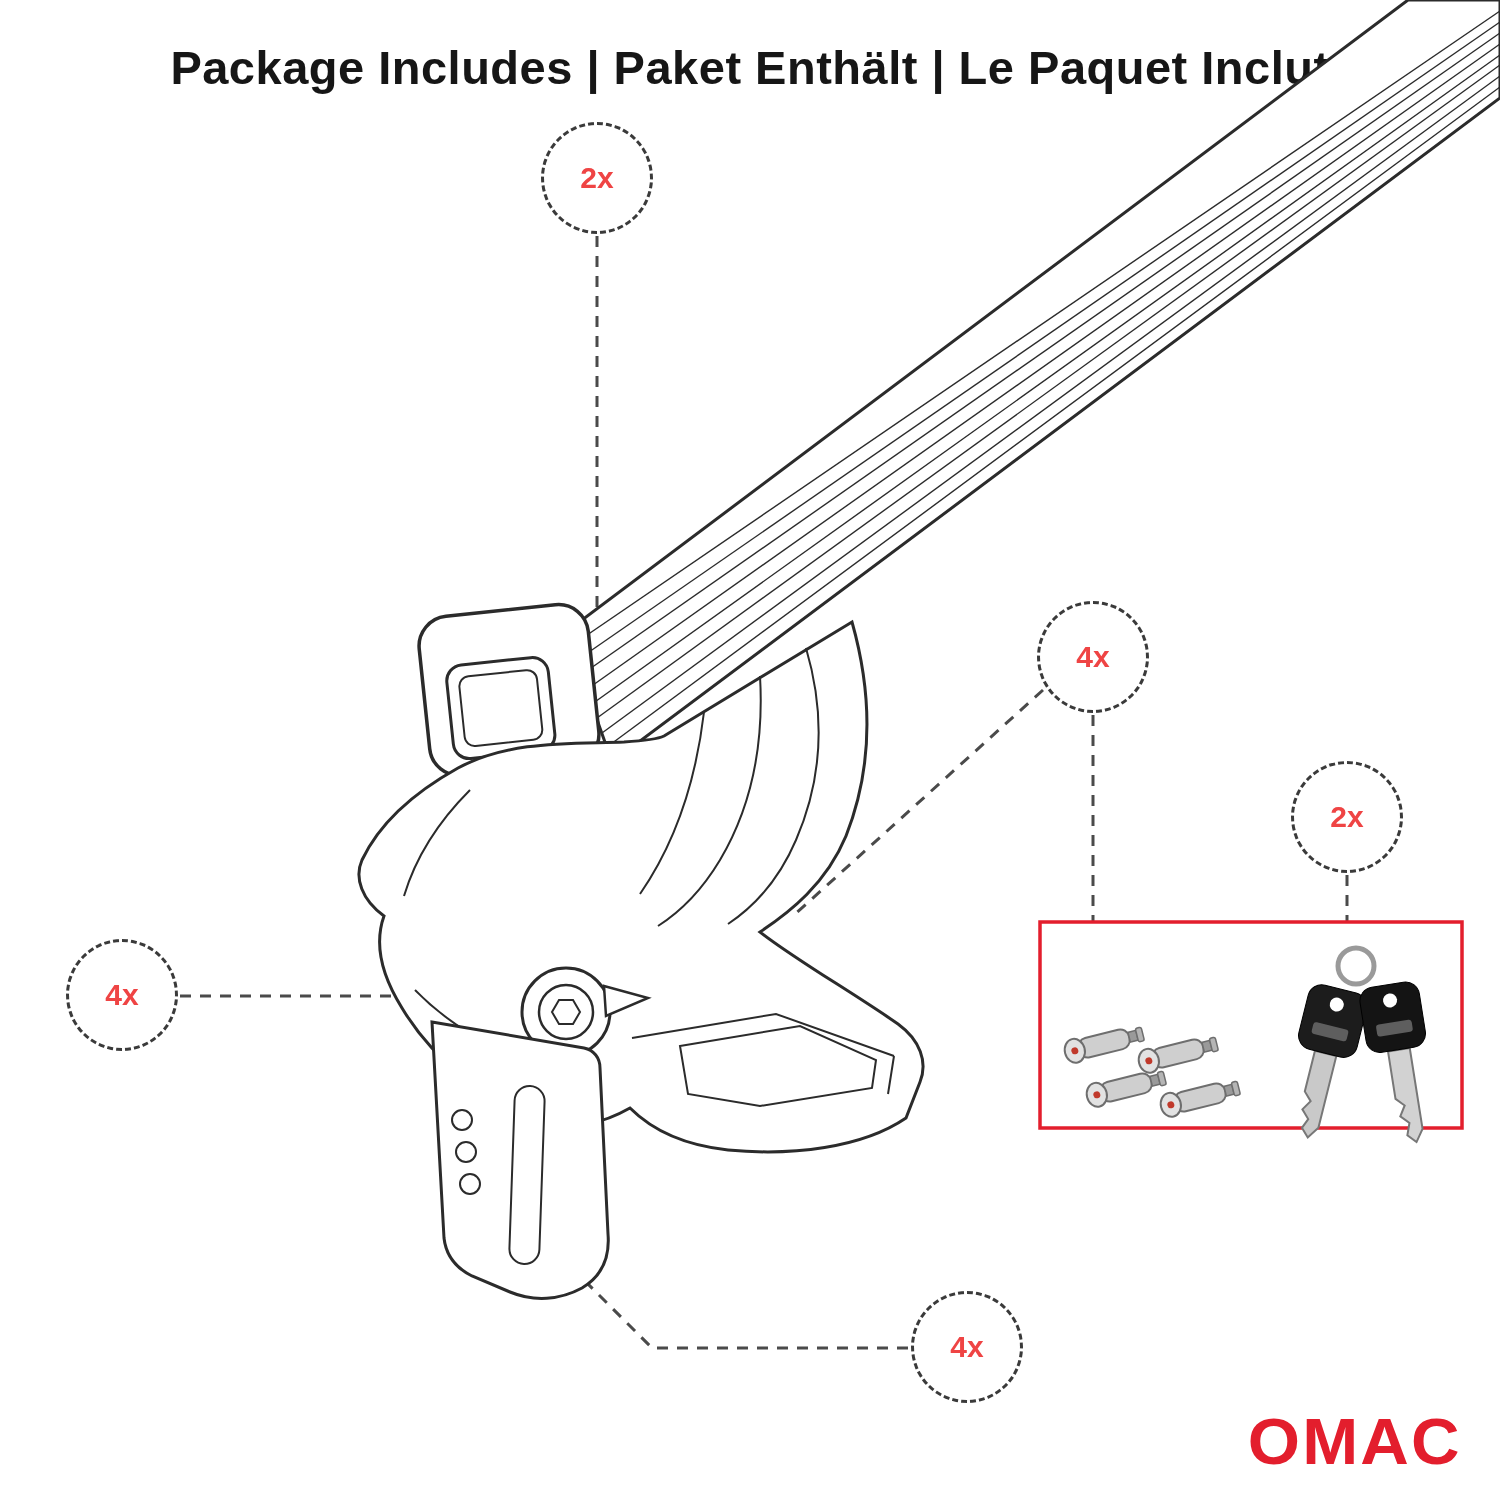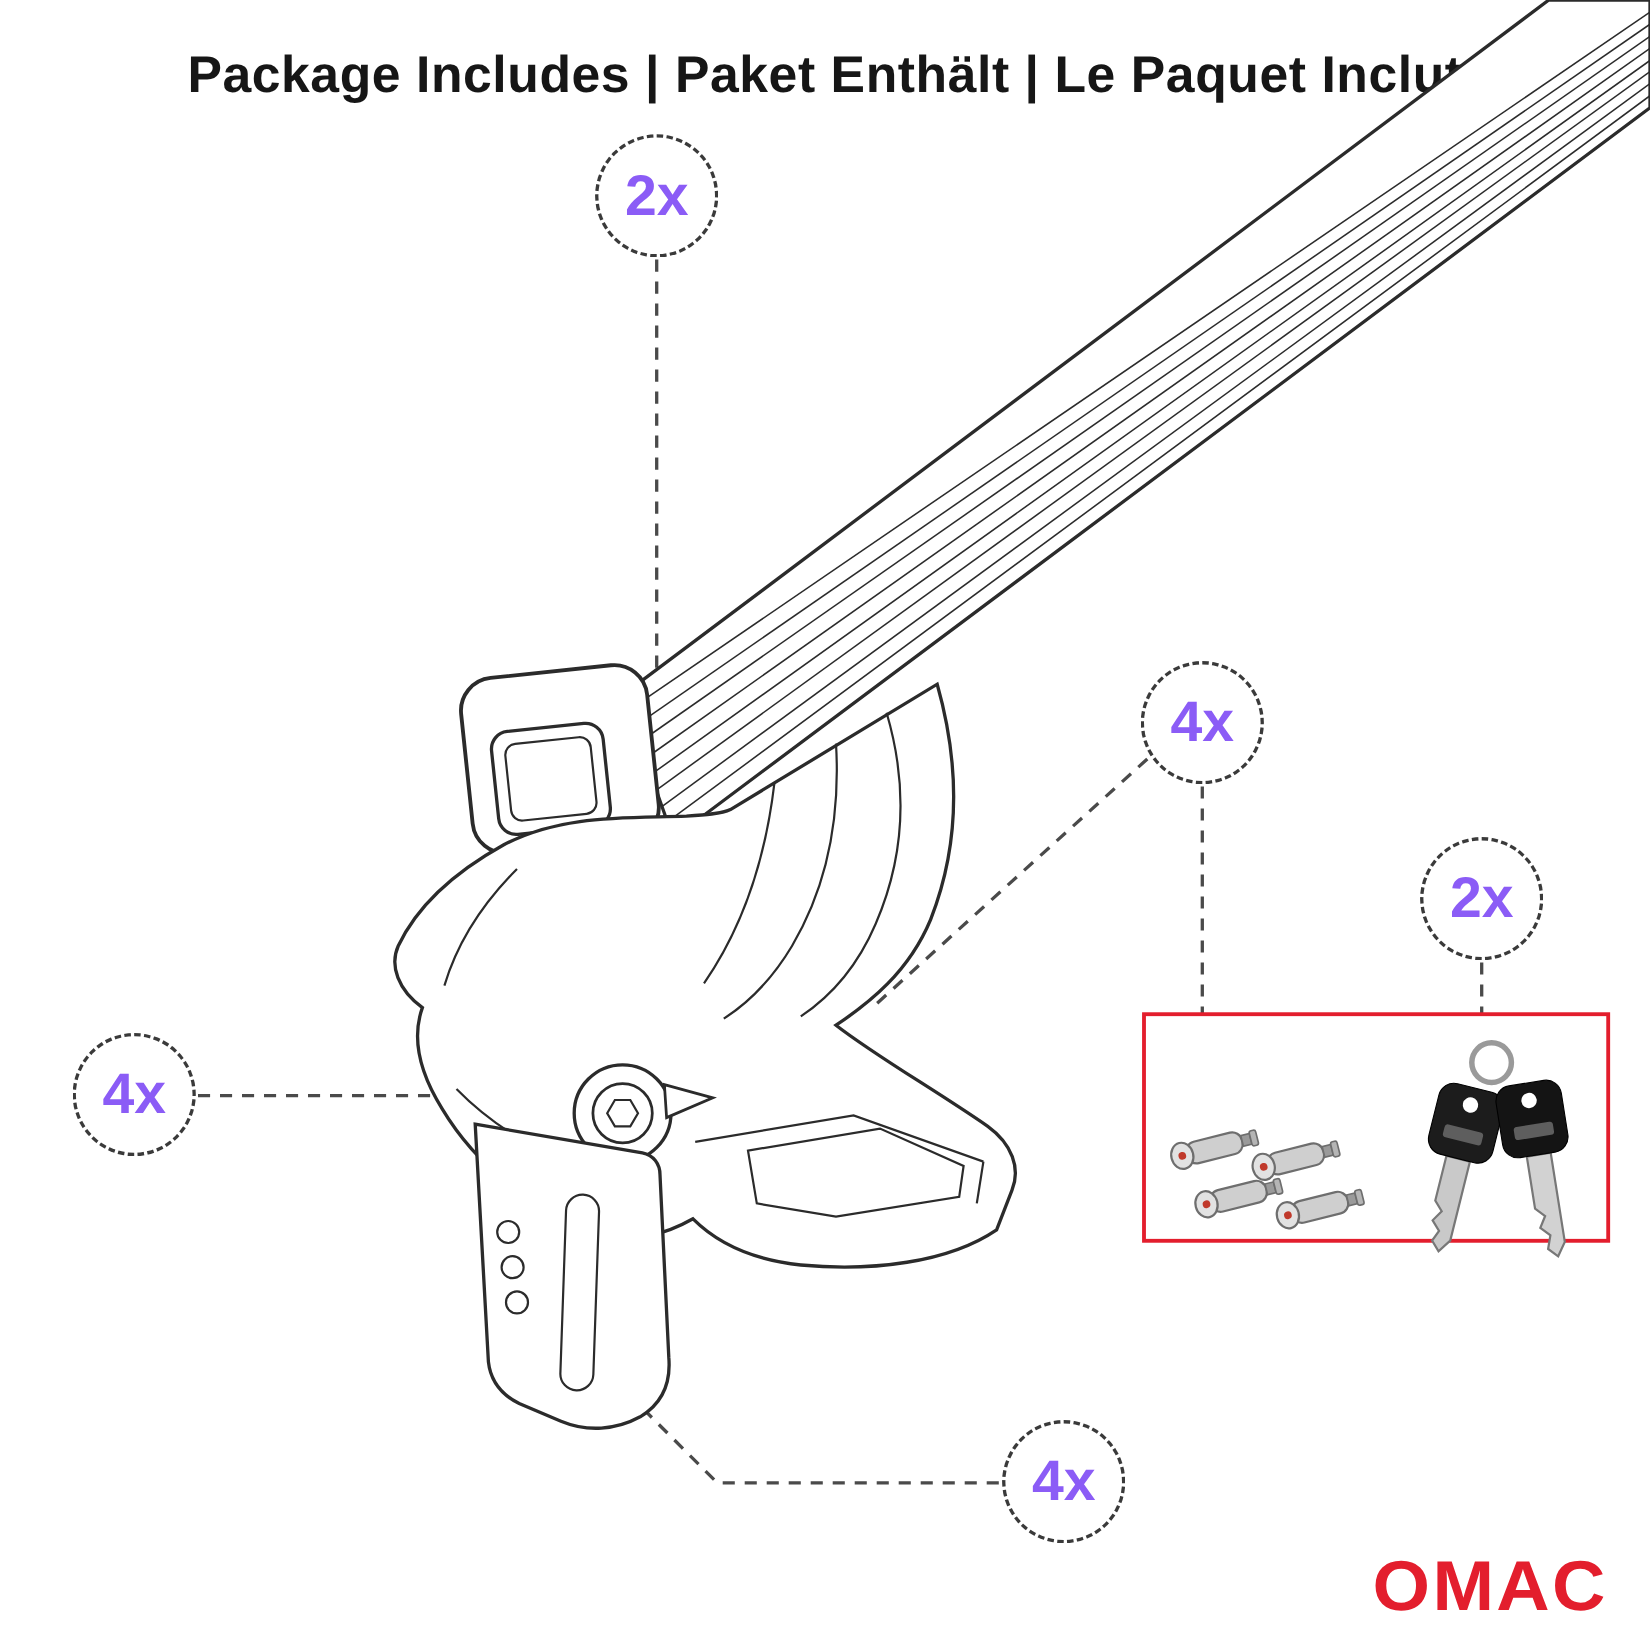--- a/index.html
+++ b/index.html
@@ -10,21 +10,21 @@
   #drawing{position:absolute;left:0;top:0;}
   .page-title{
     position:absolute;top:40px;left:0;width:100%;
     text-align:center;font-size:47px;font-weight:600;color:#161616;
     letter-spacing:0.5px;
   }
   .callout{
     position:absolute;width:112px;height:112px;border-radius:50%;
     border:3.5px dashed #3a3a3a;background:#fff;
     display:flex;align-items:center;justify-content:center;
-    font-size:52px;font-weight:bold;color:#8b5cf6;box-sizing:border-box;
+    font-size:30px;font-weight:bold;color:#ef4444;box-sizing:border-box;
   }
   .brand-logo{
     position:absolute;right:38px;bottom:26px;
     font-size:64px;font-weight:800;color:#E31E2D;
     letter-spacing:2px;line-height:1;
     font-family:"Liberation Sans", sans-serif;
     transform:scaleX(1.05);transform-origin:right;
   }
 </style>
 </head>

